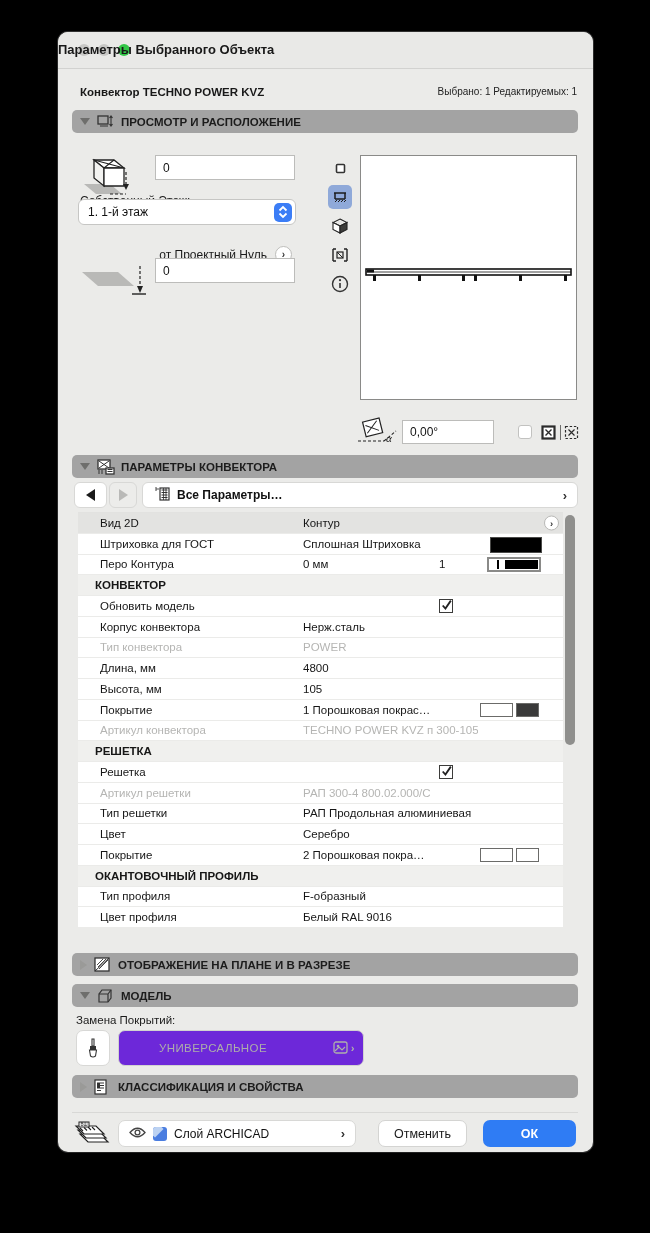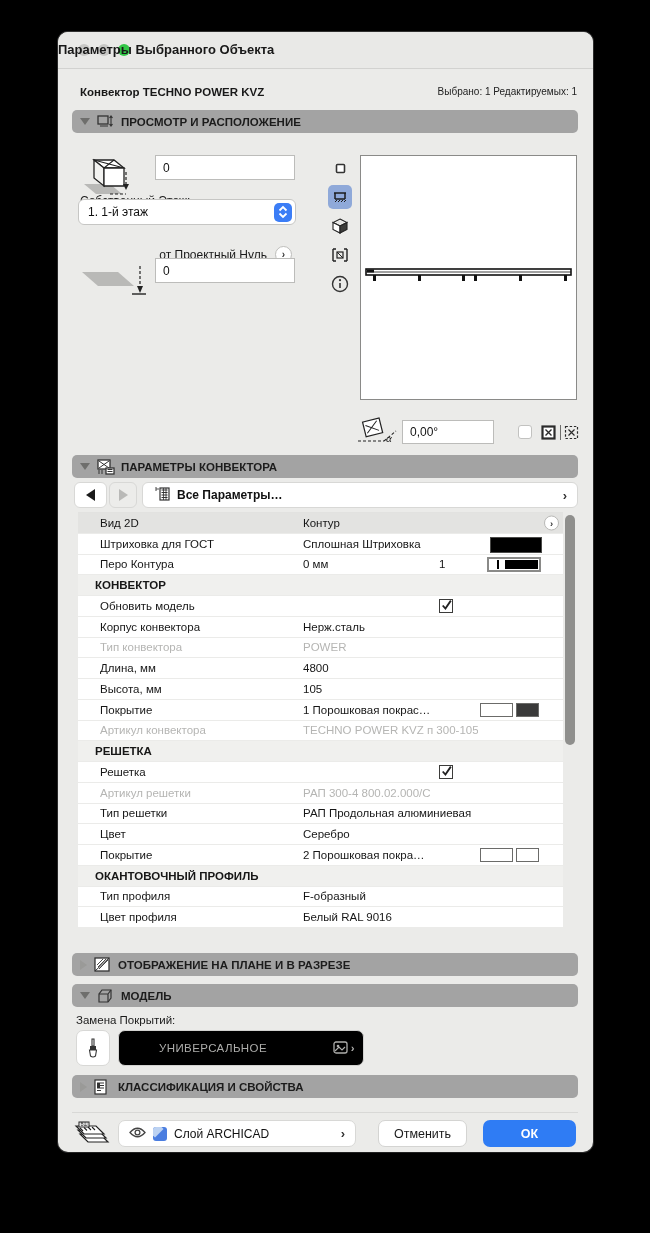--- a/index.html
+++ b/index.html
@@ -71,21 +71,21 @@
   .wpen .pbar{position:absolute;left:16px;top:1px;right:1px;bottom:1px;background:#000;}
   .wcheck{position:absolute;left:361px;top:3px;width:14px;height:14px;background:#fff;border:1.5px solid #3c3c3a;box-sizing:border-box;}
   .wcheck svg{display:block;margin-top:-1px;}
   .wsw{position:absolute;top:3px;height:14px;border:1.5px solid #6b6b69;box-sizing:border-box;}
   .wsw0{left:402px;width:33px;}
   .wsw1{left:438px;width:23px;}
   .vscroll{position:absolute;left:507px;top:483px;width:10px;height:230px;background:#8f8f8d;border-radius:5px;}
   
   .brushbtn{position:absolute;left:18px;top:998px;width:34px;height:36px;background:#fff;border:1px solid #d8d8d6;
             border-radius:7px;box-sizing:border-box;display:flex;align-items:center;justify-content:center;}
-  .override{position:absolute;left:60px;top:998px;width:246px;height:36px;background:#000000;border:1px solid #d2d2d0;
+  .override{position:absolute;left:60px;top:998px;width:246px;height:36px;background:#6d28d9;border:1px solid #d2d2d0;
             border-radius:7px;box-sizing:border-box;display:flex;align-items:center;padding:0 8px 0 40px;
             font-size:11.5px;color:#adadab;letter-spacing:.4px;}
   .override .sp{flex:1;}
   
   .footline{position:absolute;left:14px;right:15px;top:1080px;border-top:1px solid #d8d8d6;}
   .layerbtn{position:absolute;left:60px;top:1088px;width:238px;height:27px;background:#fff;border:1px solid #d8d8d6;
             border-radius:7px;box-sizing:border-box;display:flex;align-items:center;gap:7px;padding:0 10px;font-size:12px;color:#111;}
   .layerbtn .sp{flex:1;}
   .lsw{width:14px;height:14px;border-radius:3px;background:#4a7de0;position:relative;overflow:hidden;flex:0 0 auto;}
   .lsw:after{content:"";position:absolute;left:-4px;top:-4px;width:12px;height:12px;background:#bcd2f2;transform:rotate(45deg);}

